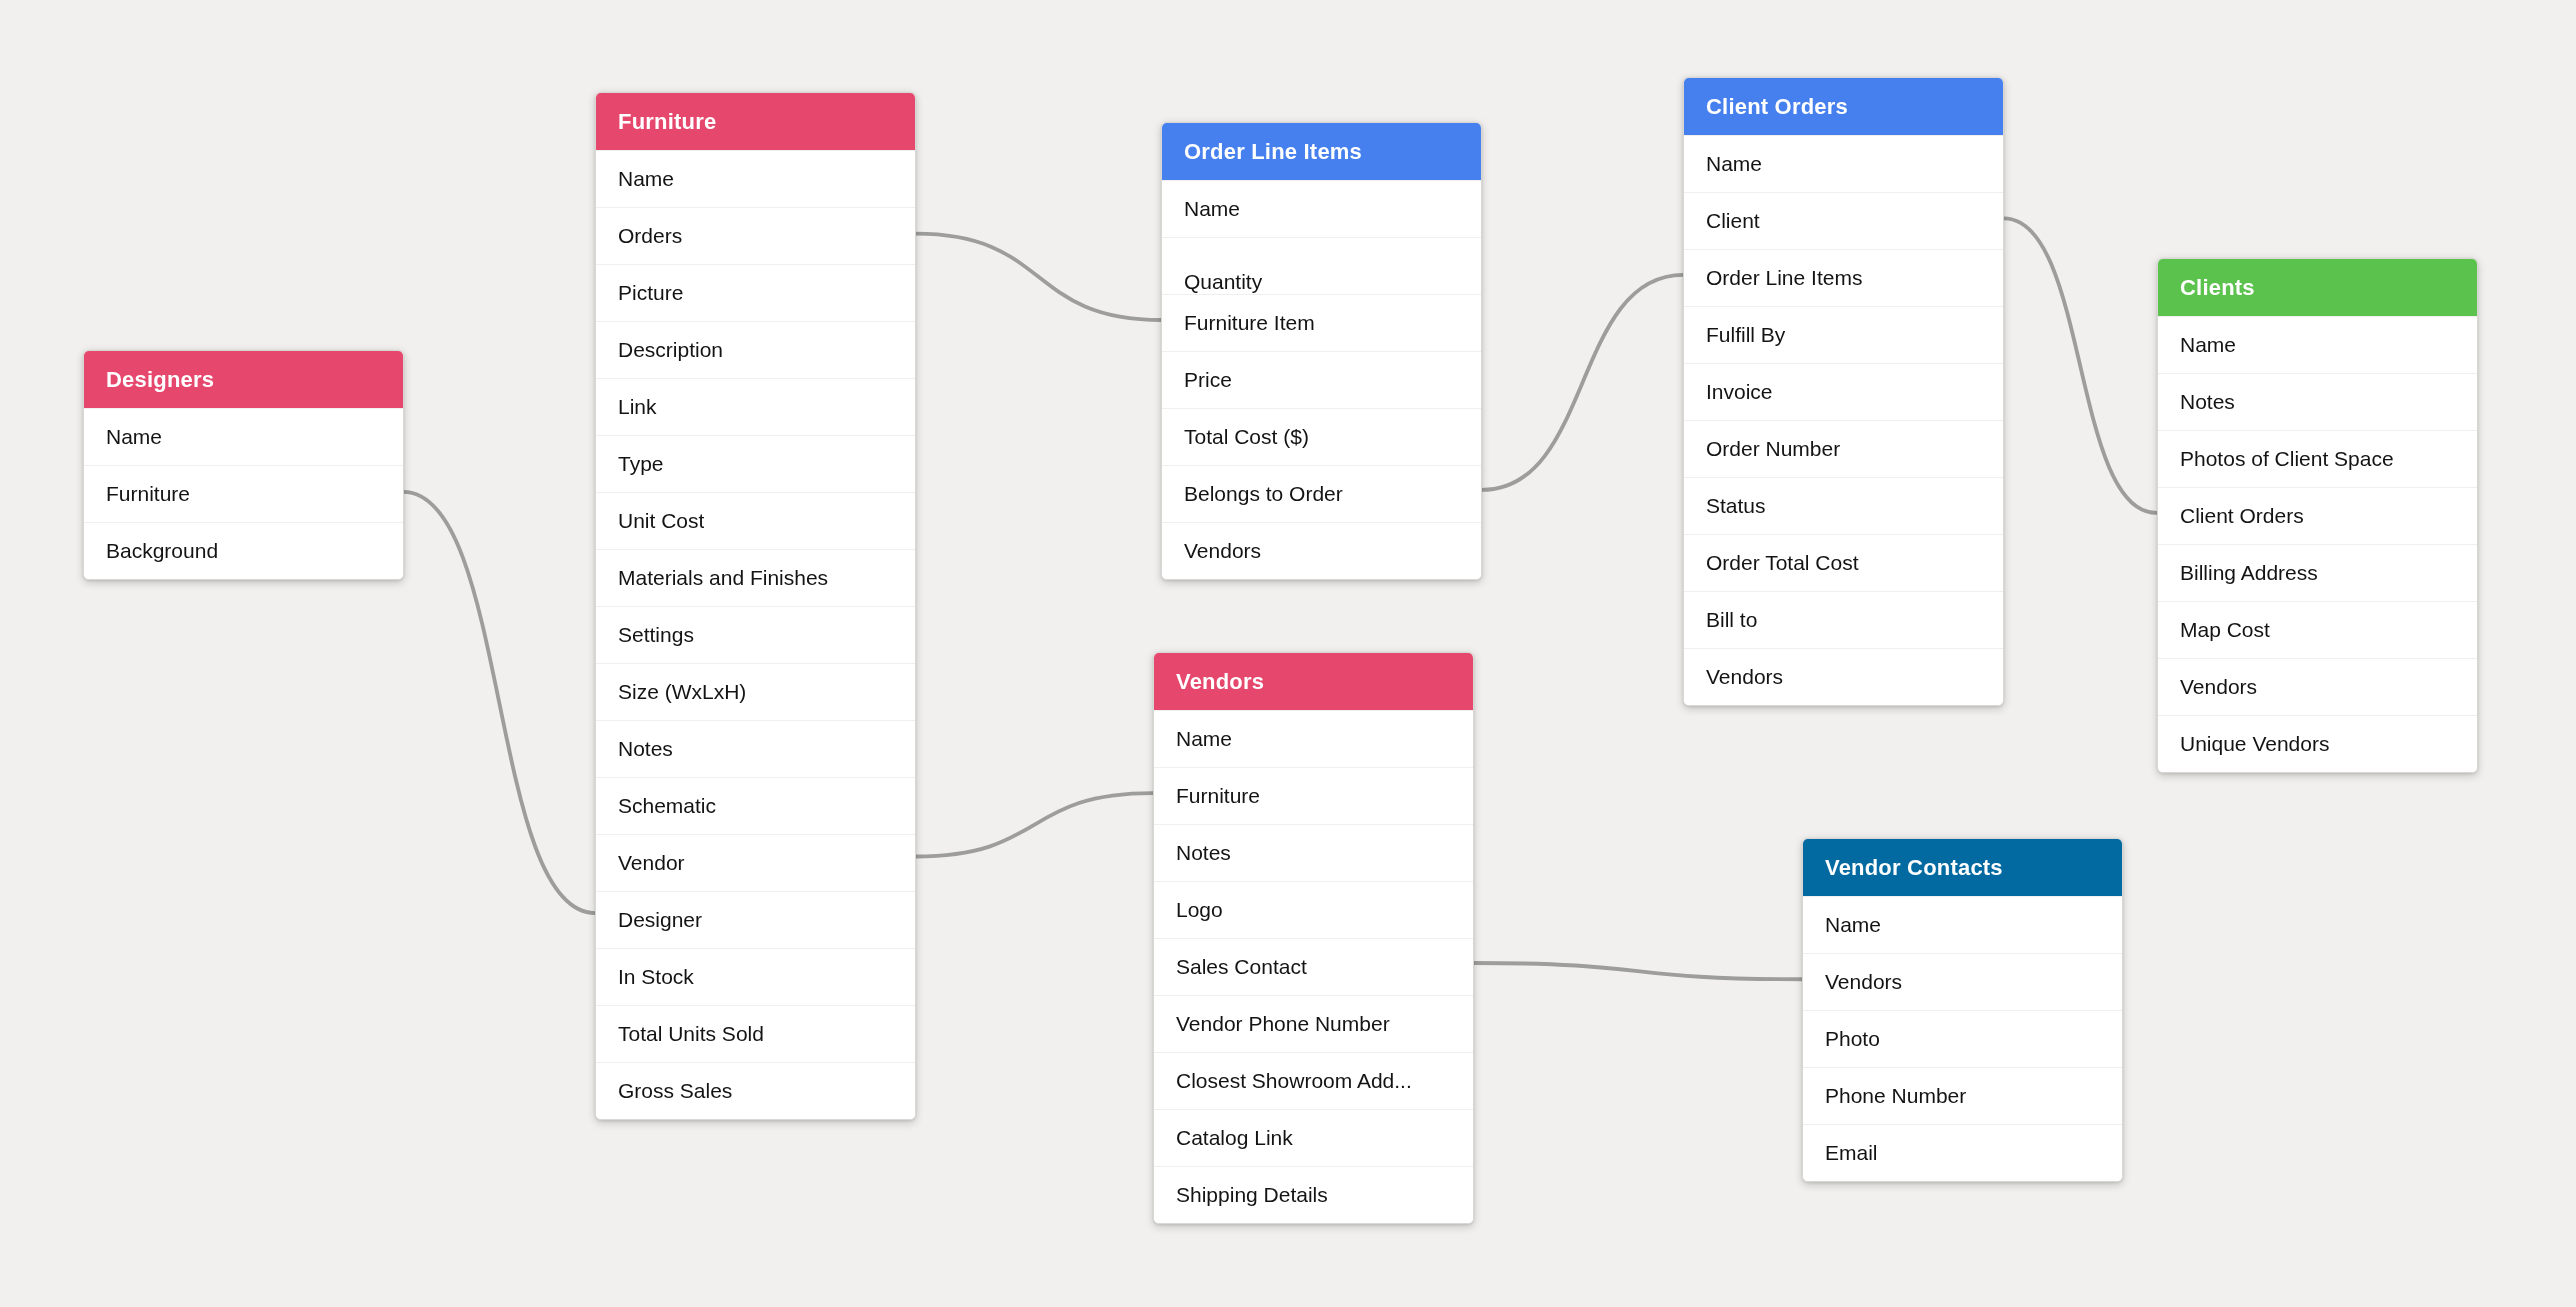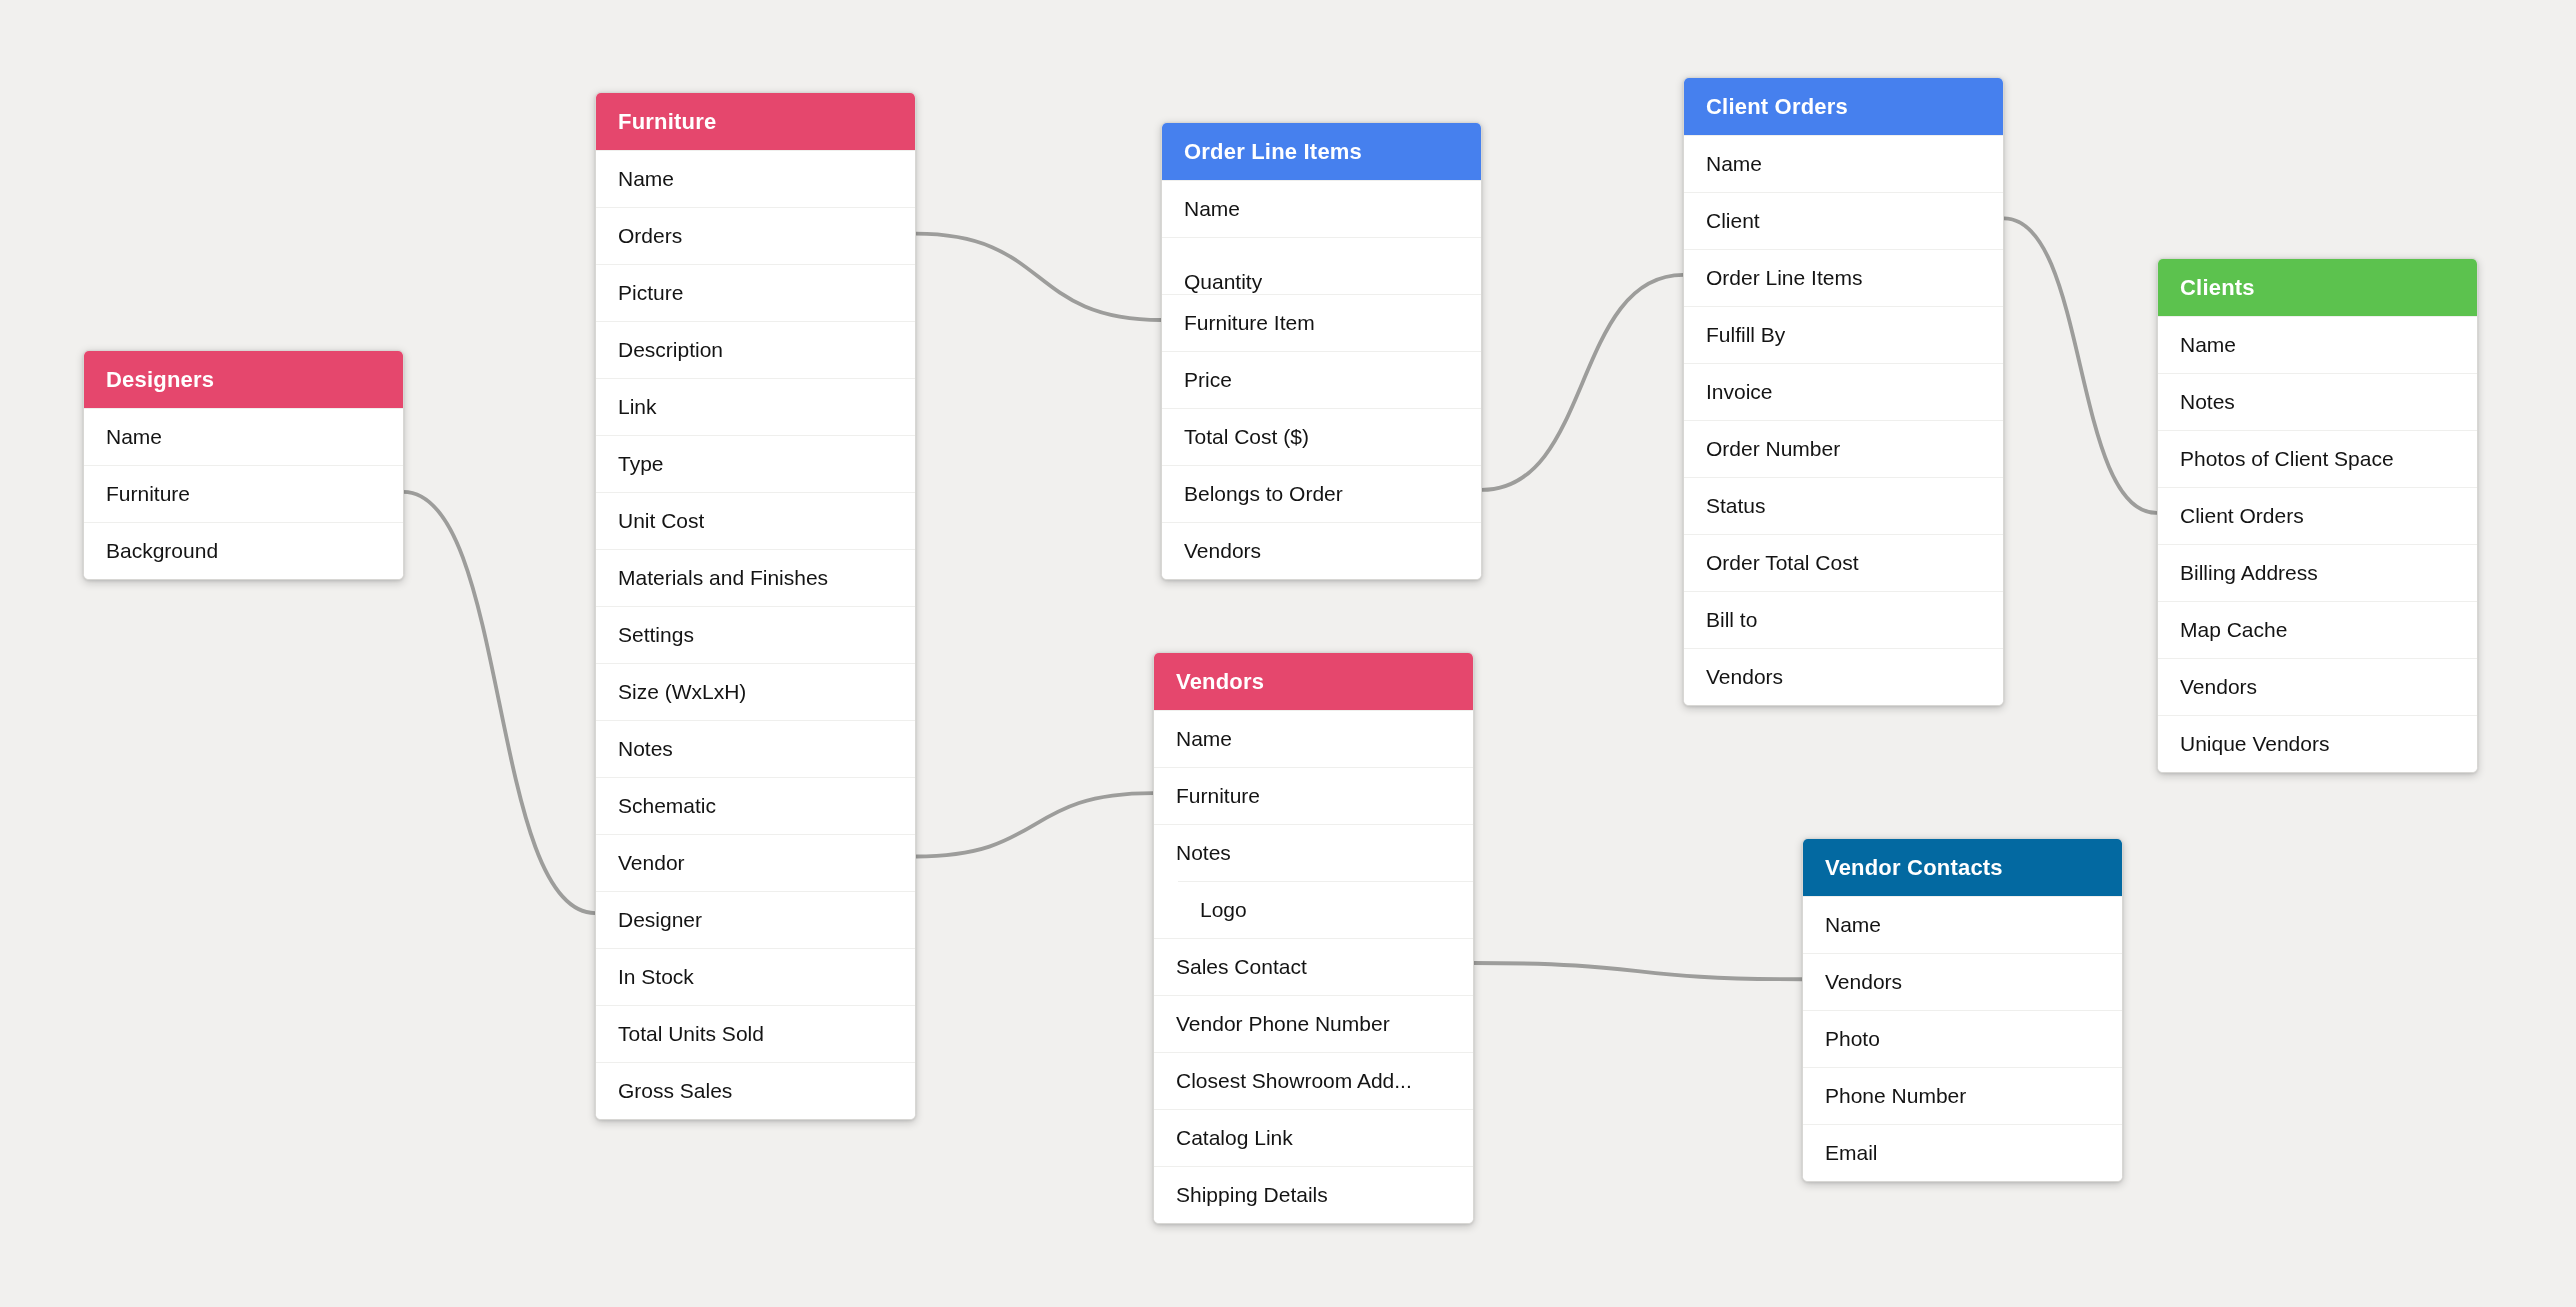--- a/index.html
+++ b/index.html
@@ -231,21 +231,21 @@
       <div class="field-row" style="height: 57px;">
         <span>Photos of Client Space</span>
       </div>
       <div class="field-row" style="height: 57px;">
         <span>Client Orders</span>
       </div>
       <div class="field-row" style="height: 57px;">
         <span>Billing Address</span>
       </div>
       <div class="field-row" style="height: 57px;">
-        <span>Map Cache</span>
+        <span>Map Cost</span>
       </div>
       <div class="field-row" style="height: 57px;">
         <span>Vendors</span>
       </div>
       <div class="field-row" style="height: 57px;">
         <span>Unique Vendors</span>
       </div>
     </div>
     <div class="table-card" style="left: 1153px; top: 652px; width: 321px;">
       <div class="table-header" style="background: rgb(229, 71, 109);">
@@ -253,21 +253,21 @@
       </div>
       <div class="field-row" style="height: 57px;">
         <span>Name</span>
       </div>
       <div class="field-row" style="height: 57px;">
         <span>Furniture</span>
       </div>
       <div class="field-row" style="height: 57px;">
         <span>Notes</span>
       </div>
-      <div class="field-row" style="height: 57px; margin-left: 24px;">
+      <div class="field-row" style="height: 57px;">
         <span>Logo</span>
       </div>
       <div class="field-row" style="height: 57px;">
         <span>Sales Contact</span>
       </div>
       <div class="field-row" style="height: 57px;">
         <span>Vendor Phone Number</span>
       </div>
       <div class="field-row" style="height: 57px;">
         <span>Closest Showroom Add...</span>

